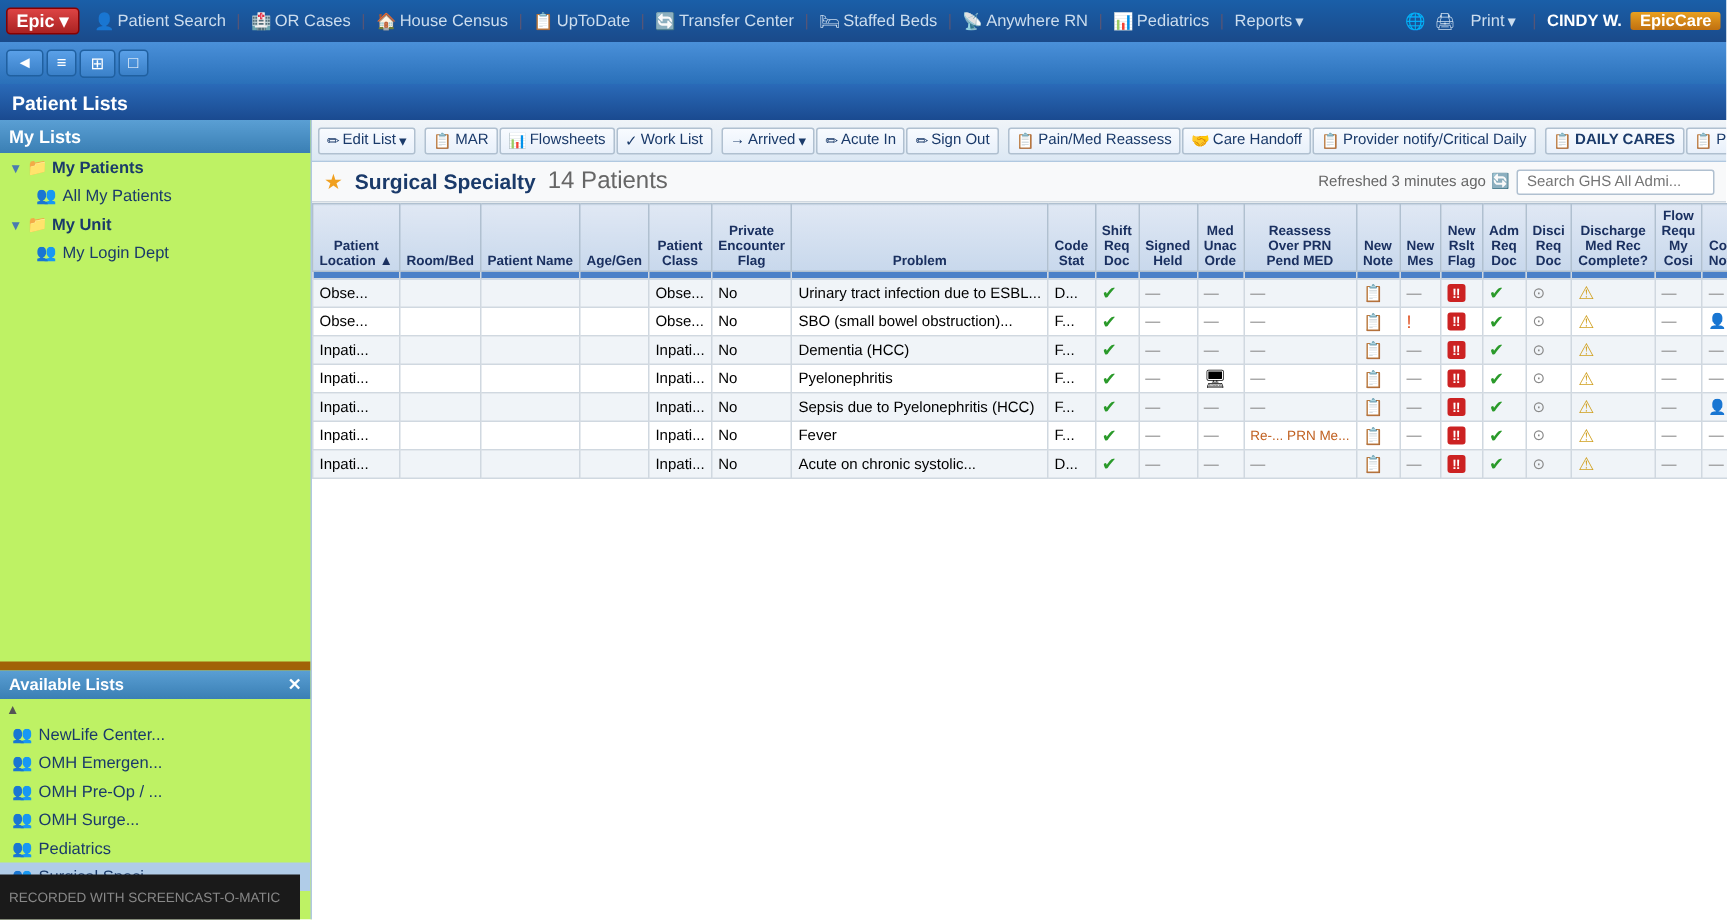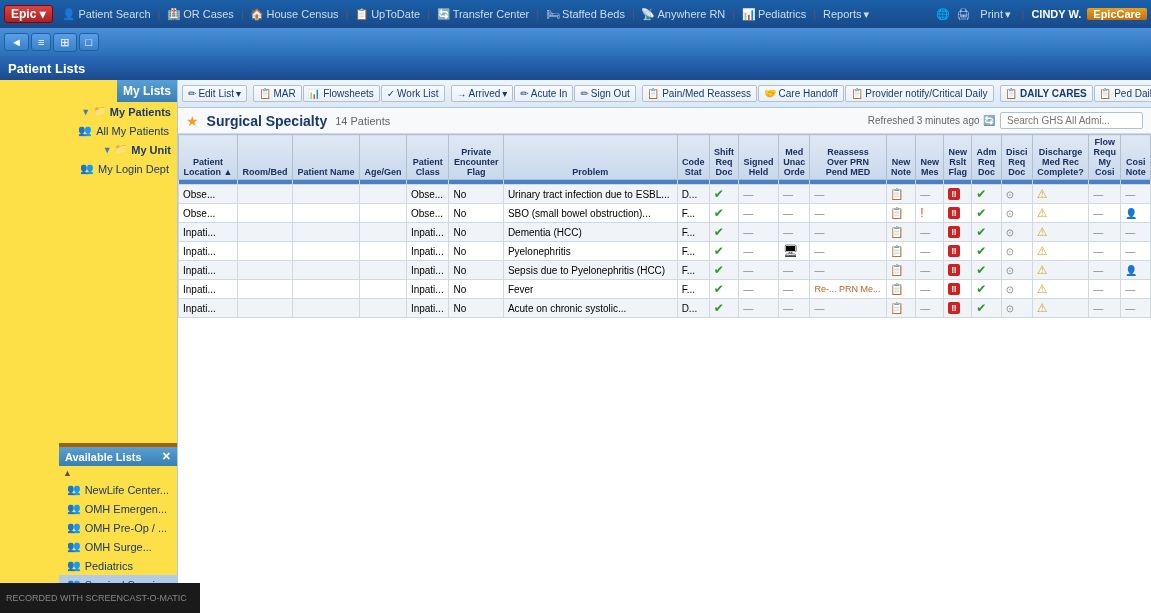--- a/index.html
+++ b/index.html
@@ -77,28 +77,27 @@
     }
 
     
     #main-layout {
       display: flex;
       height: calc(613px - 56px - 28px);
     }
 
     
     #sidebar {
-      width: 178px;
-      background: #fde047;
+      width: 208px;
+      background: #bef264;
       border-right: 1px solid #b0c8e0;
       display: flex;
       flex-direction: column;
       overflow: hidden;
       font-size: 11px;
-      align-items: flex-end;
     }
     .sidebar-section-header {
       background: linear-gradient(to bottom, #5a9fd4, #3a7fb4);
       color: white;
       font-weight: bold;
       padding: 4px 6px;
       font-size: 12px;
       cursor: pointer;
     }
     .sidebar-item {
@@ -167,28 +166,28 @@
     #list-header {
       padding: 4px 8px;
       display: flex;
       align-items: center;
       gap: 8px;
       background: #f8f9fa;
       border-bottom: 1px solid #d0d8e0;
     }
     .star-icon { color: #f0a020; font-size: 14px; }
     .list-title { font-size: 14px; font-weight: bold; color: #1a3a6a; }
-    .patient-count { font-size: 11px; color: #666; }
+    .patient-count { font-size: 16px; color: #666; }
     .refresh-info { margin-left: auto; font-size: 10px; color: #666; display: flex; align-items: center; gap: 4px; }
     .search-box {
       border: 1px solid #b0c0d0;
       border-radius: 2px;
       padding: 2px 6px;
       font-size: 10px;
-      width: 143px;
+      width: 132px;
       background: white;
     }
 
     
     #patient-table {
       width: 100%;
       border-collapse: collapse;
       font-size: 10px;
     }
     #patient-table th {
@@ -222,21 +221,21 @@
       font-size: 9px; 
       font-weight: bold;
       display: inline-block;
     }
     .dash { color: #888; }
 
     .patient-row-blue { background: #4a80c8 !important; }
 
     
     #avail-lists {
-      border-top: 4px solid #a16207;
+      border-top: 6px solid #a16207;
     }
     .avail-header {
       background: linear-gradient(to bottom, #5a9fd4, #3a7fb4);
       color: white;
       font-weight: bold;
       padding: 3px 6px;
       display: flex;
       align-items: center;
       justify-content: space-between;
       cursor: pointer;

